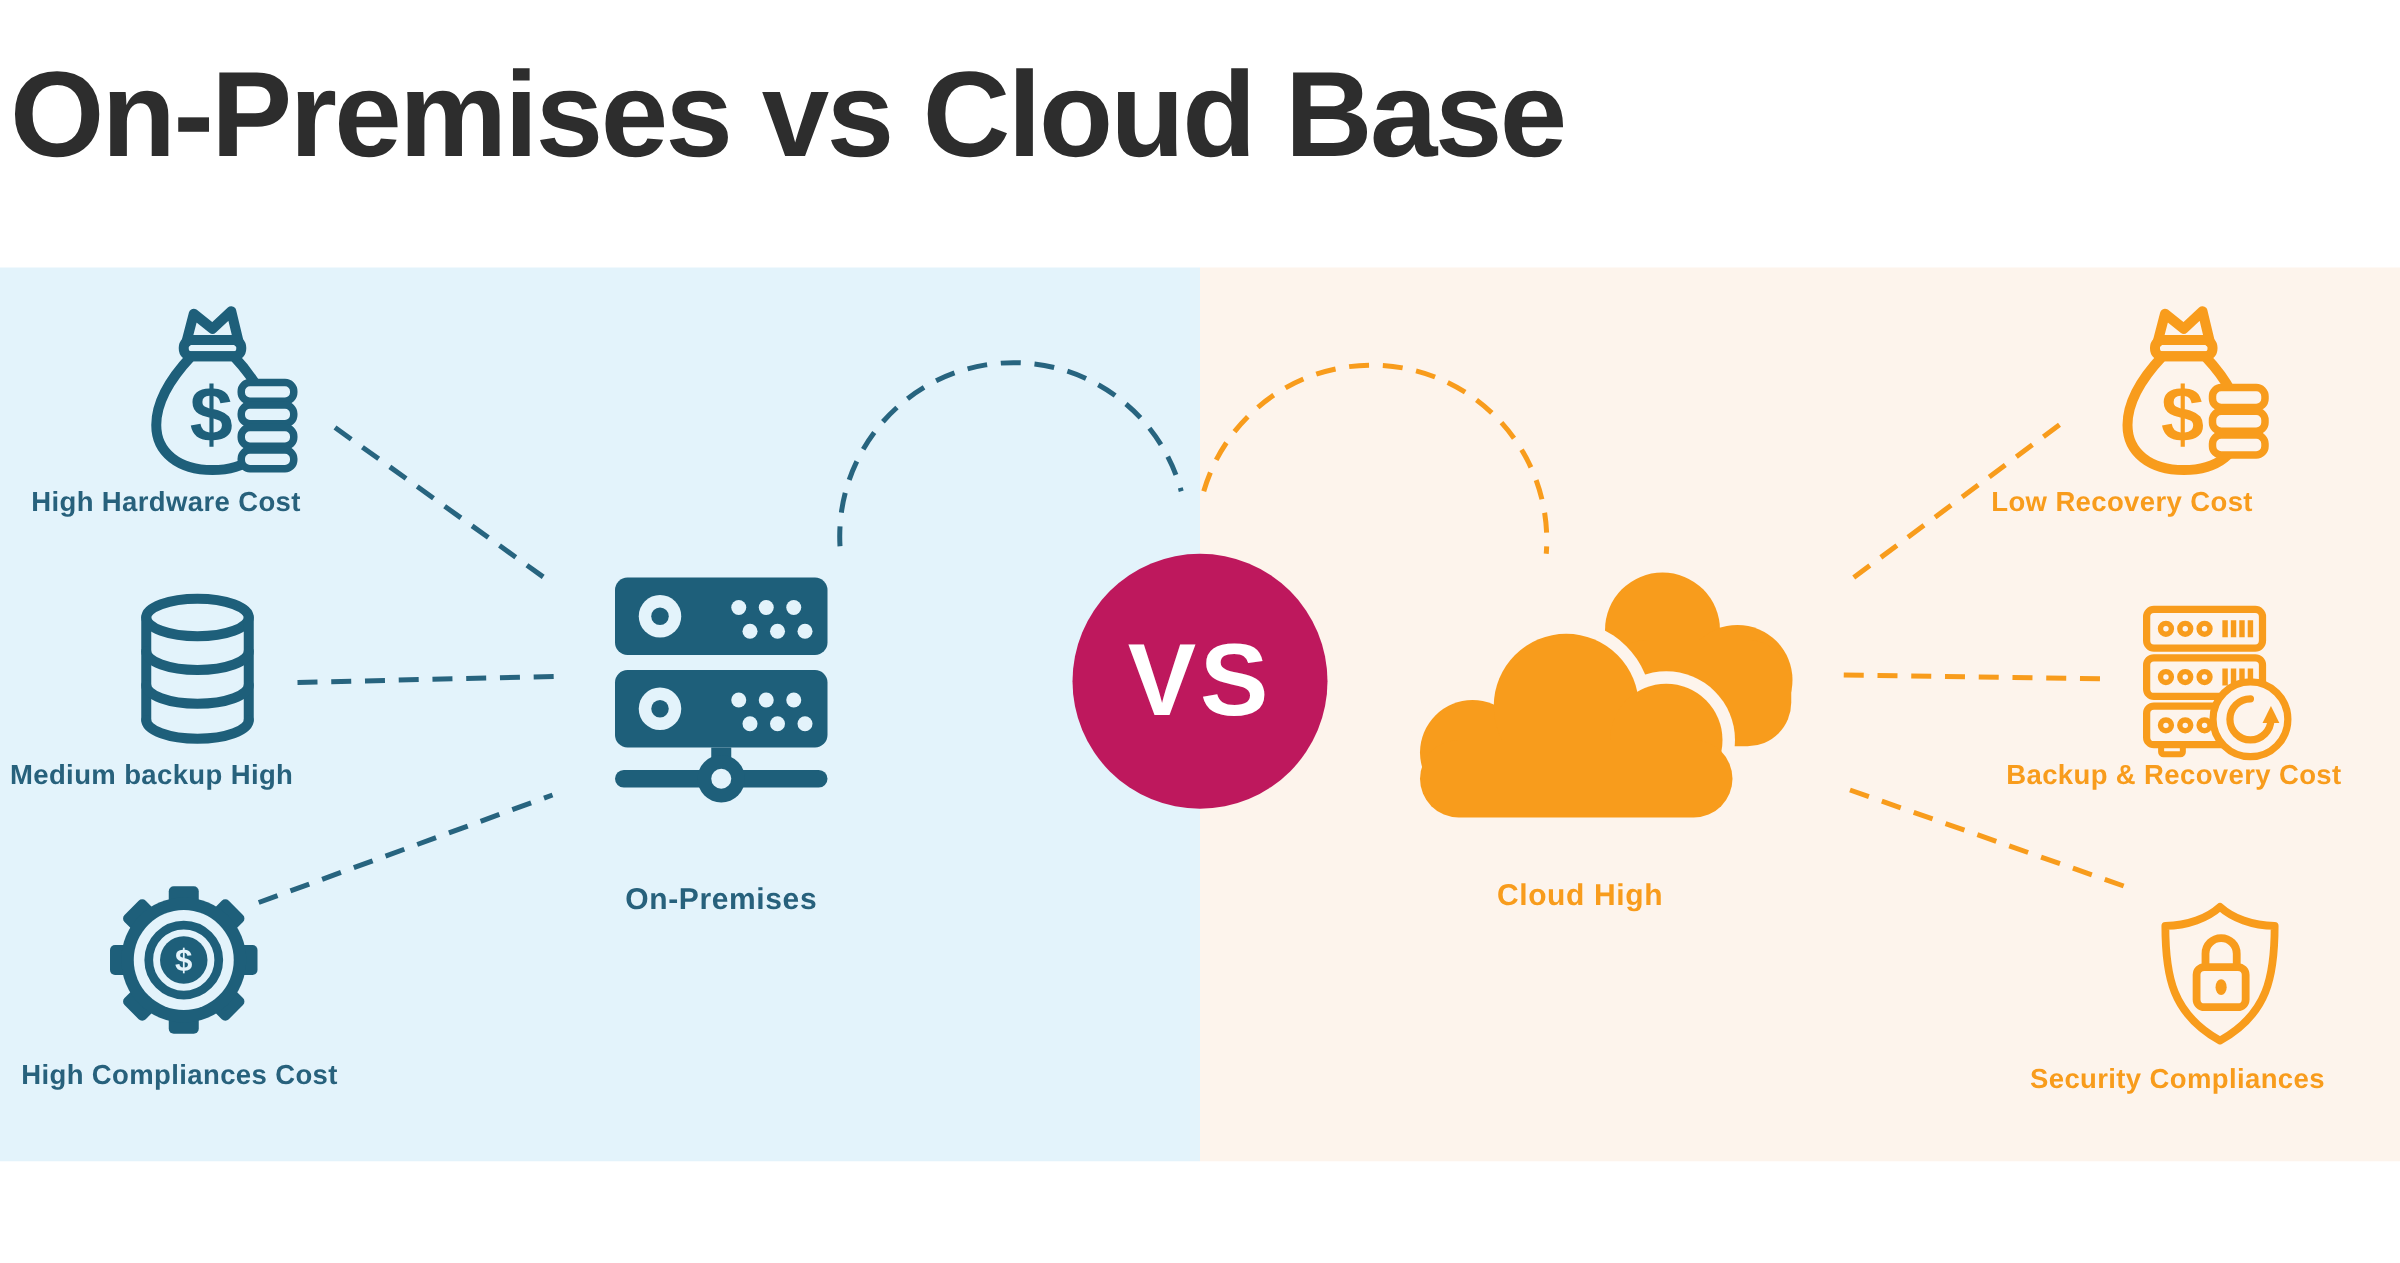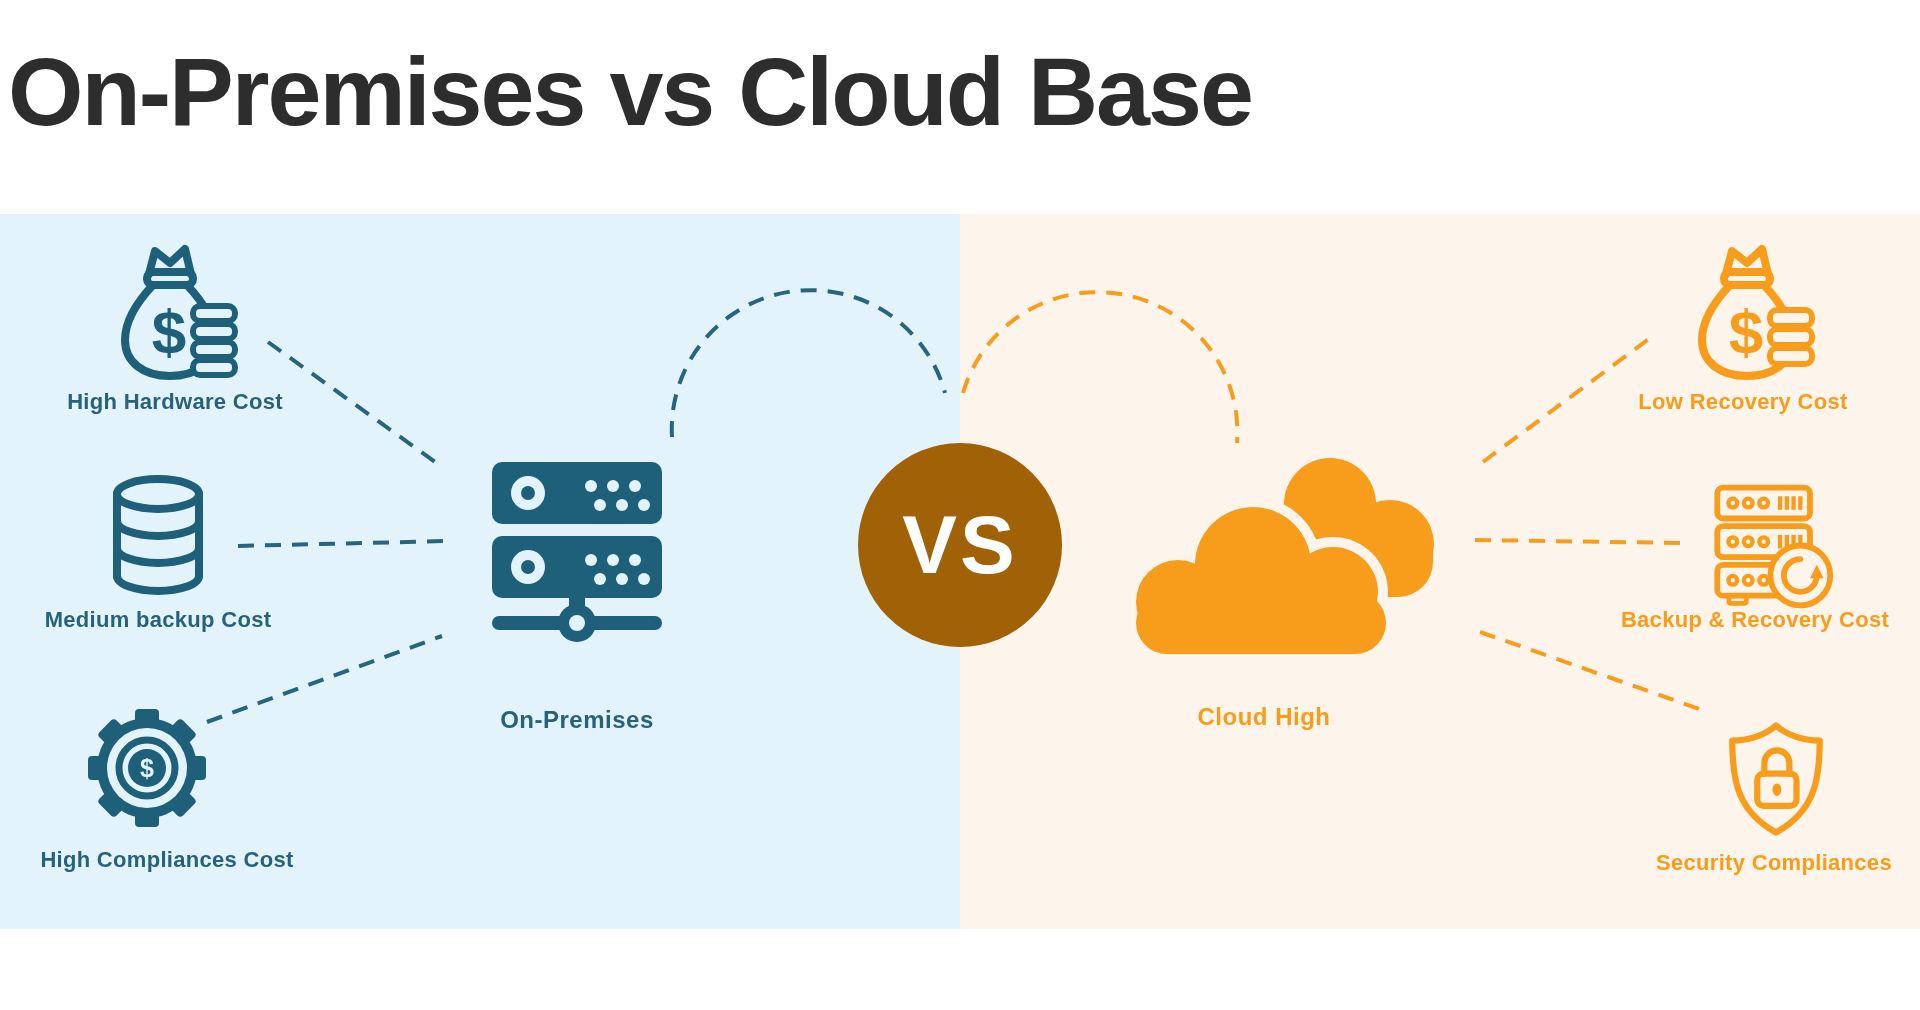--- a/index.html
+++ b/index.html
@@ -4,28 +4,28 @@
 <style>
   html,body{margin:0;padding:0;background:#fff;}
   #stage{position:relative;width:1920px;height:1010px;overflow:hidden;
          font-family:"Liberation Sans",sans-serif;background:#fff;}
   .panel{position:absolute;top:214px;height:715px;width:960px;}
   #left-panel{left:0;background:#E3F3FB;}
   #right-panel{left:960px;background:#FDF4EC;}
   #main-title{position:absolute;left:8px;top:36px;font-size:97px;font-weight:bold;
               color:#2D2D2D;letter-spacing:-2px;white-space:nowrap;}
   .icon{position:absolute;}
-  .item-label{position:absolute;width:300px;text-align:center;font-size:22px;
+  .item-label{position:absolute;width:300px;font-size:22px;
               font-weight:bold;letter-spacing:.3px;}
   .teal-text{color:#27617C;}
   .orange-text{color:#F89C1C;}
   .center-label{position:absolute;width:320px;text-align:center;font-size:24px;
                 font-weight:bold;letter-spacing:.5px;}
   #vs-badge{position:absolute;left:858px;top:443px;width:204px;height:204px;
-            border-radius:50%;background:#a16207;display:flex;align-items:center;
+            border-radius:50%;background:#be185d;display:flex;align-items:center;
             justify-content:center;}
   #vs-badge span{color:#fff;font-size:82px;font-weight:bold;letter-spacing:3px;}
   #connector-layer{position:absolute;left:0;top:0;}
   .dash-teal{stroke:#27647F;stroke-width:4;fill:none;stroke-dasharray:16 11;}
   .dash-orange{stroke:#F89C1C;stroke-width:4;fill:none;stroke-dasharray:16 11;}
 </style>
 </head>
 <body>
 
 <div id="stage">
@@ -65,21 +65,21 @@
   <svg class="icon" style="left:103px;top:470px" width="110" height="130" viewBox="0 0 110 130">
     <g stroke="#1E5F7A" stroke-width="8" fill="none" stroke-linecap="round">
       <ellipse cx="55" cy="24" rx="41" ry="15"></ellipse>
       <path d="M14 24 V106"></path>
         <path d="M96 24 V106"></path>
       <path d="M14 106 A41 15 0 0 0 96 106"></path>
       <path d="M14 51 A41 15 0 0 0 96 51"></path>
       <path d="M14 78 A41 15 0 0 0 96 78"></path>
     </g>
   </svg>
-  <div class="item-label teal-text" style="left:8px;top:607px">Medium backup Cost</div>
+  <div class="item-label teal-text" style="left:8px;top:607px">Medium backup High</div>
 
   <svg class="icon" style="left:82px;top:703px" width="130" height="130" viewBox="0 0 130 130">
     <g fill="#1E5F7A">
       <rect x="53" y="6" width="24" height="20" rx="4"></rect>
       <rect x="53" y="6" width="24" height="20" rx="4" transform="rotate(45 65 65)"></rect>
       <rect x="53" y="6" width="24" height="20" rx="4" transform="rotate(90 65 65)"></rect>
       <rect x="53" y="6" width="24" height="20" rx="4" transform="rotate(135 65 65)"></rect>
       <rect x="53" y="6" width="24" height="20" rx="4" transform="rotate(180 65 65)"></rect>
       <rect x="53" y="6" width="24" height="20" rx="4" transform="rotate(225 65 65)"></rect>
       <rect x="53" y="6" width="24" height="20" rx="4" transform="rotate(270 65 65)"></rect>

